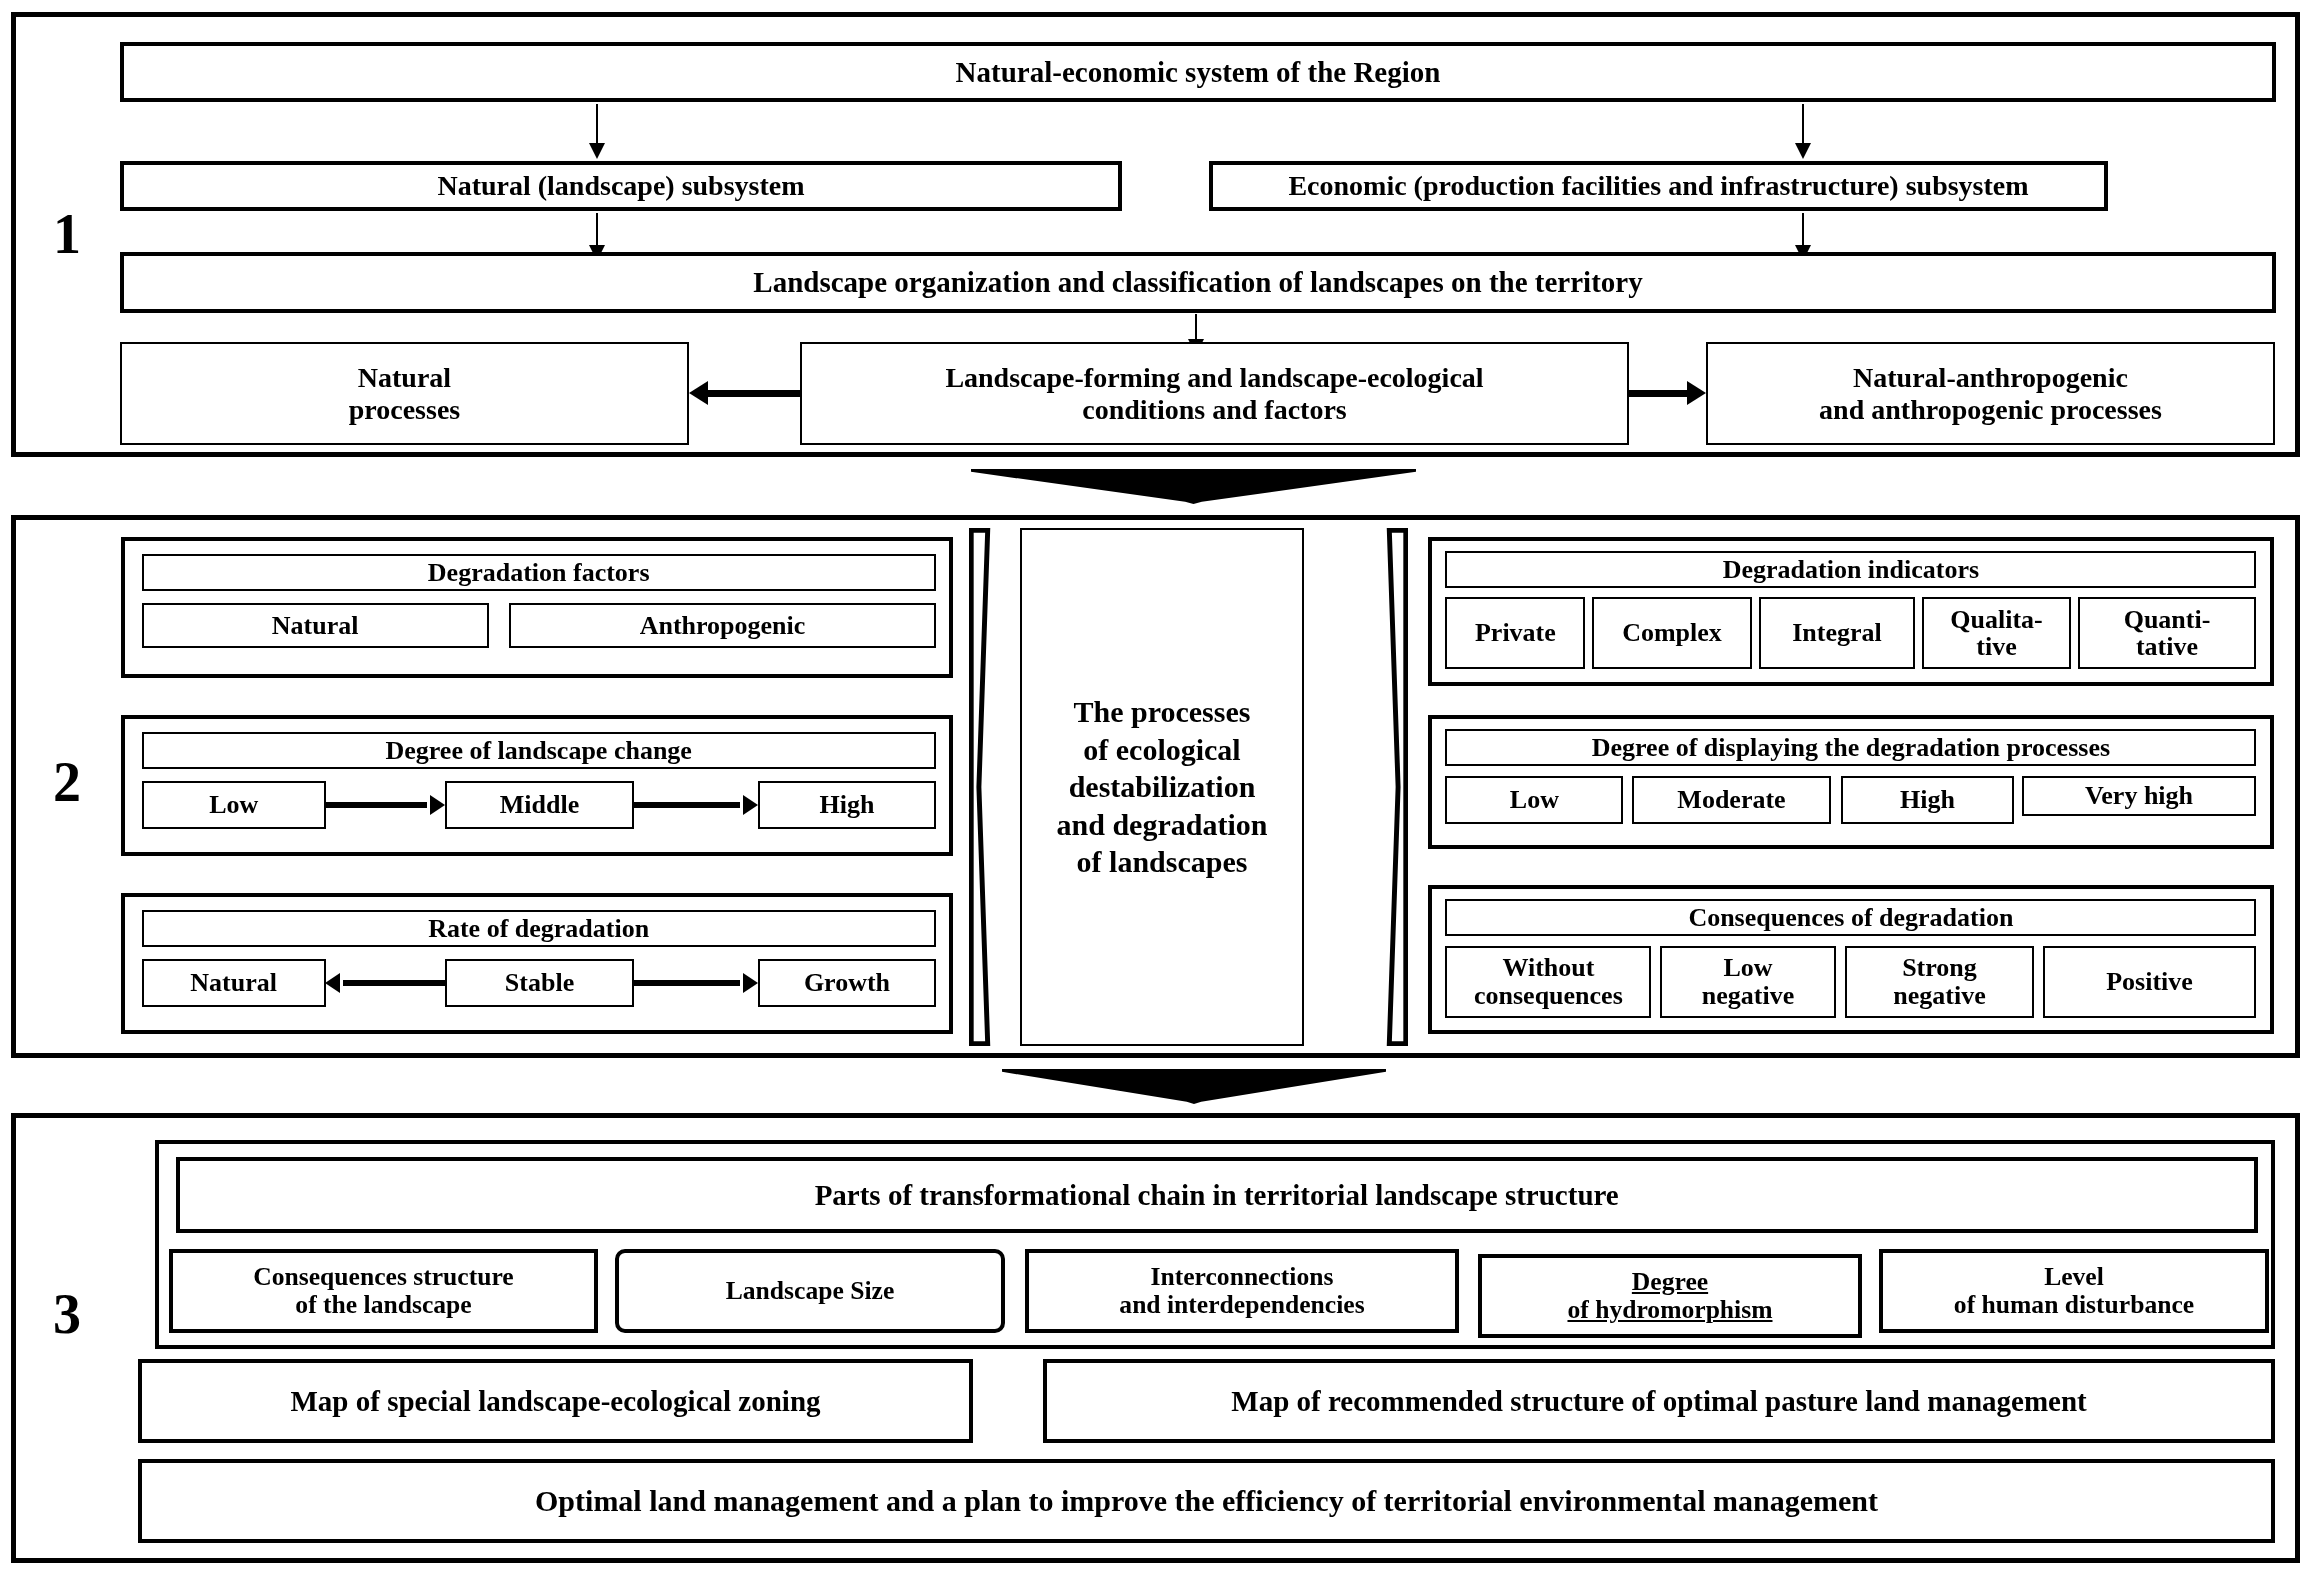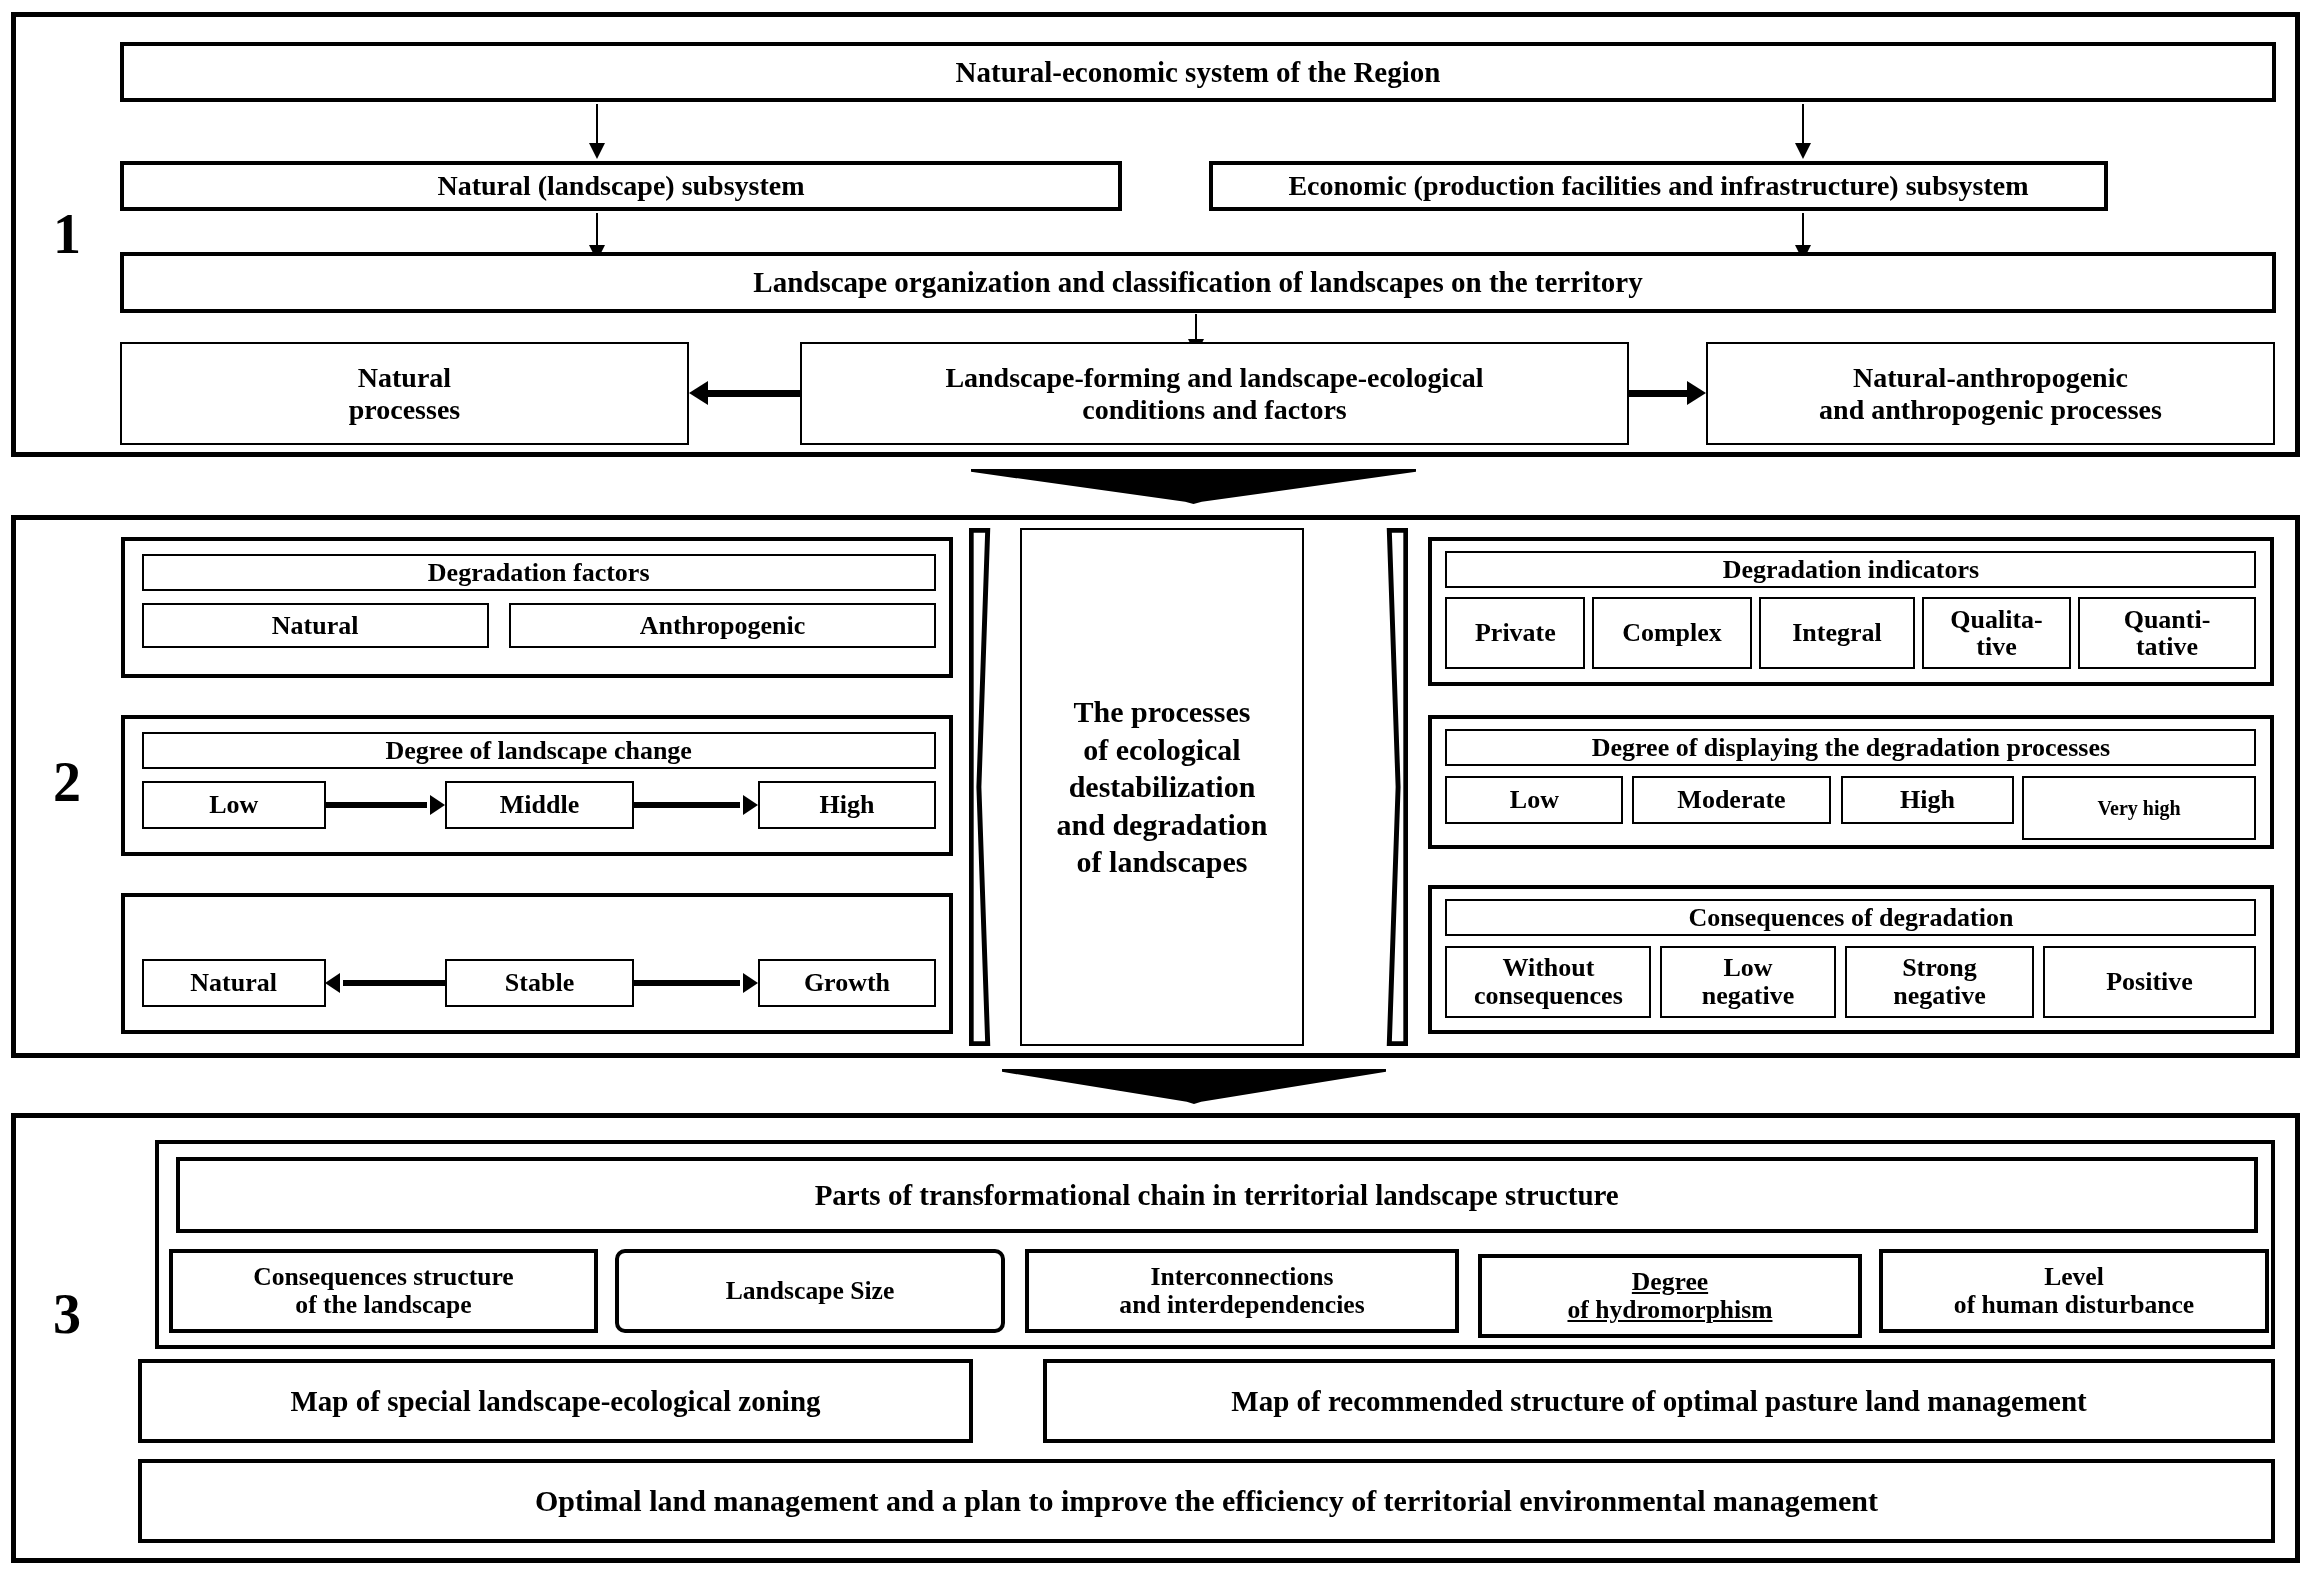--- a/index.html
+++ b/index.html
@@ -159,20 +159,23 @@
   <div class="h-arrow r" style="position:absolute;left:509px;top:62px;width:124px;height:48px;">
     <div class="shaft" style="height:6.1px;margin-top:-2.8px;"></div>
     <div class="head-r" style="border-top-width:10px;border-bottom-width:10px;border-left-width:15.6px;margin-top:-10px;"></div>
   </div>
   <div class="bx thin" style="position:absolute;left:633px;top:62px;width:178px;height:48px;font-size:26px;">
     <span>High</span>
   </div>
 </div>
 
 <div class="bx thick" style="position:absolute;left:121px;top:893px;width:832px;height:141px;display:block;padding:0;">
+  <div class="bx thin" style="position:absolute;left:16.7px;top:13.4px;width:794px;height:37px;font-size:26px;">
+    <span>Rate of degradation</span>
+  </div>
   <div class="bx thin" style="position:absolute;left:16.7px;top:62px;width:184px;height:48px;font-size:26px;">
     <span>Natural</span>
   </div>
   <div class="h-arrow l" style="position:absolute;left:200px;top:62px;width:120px;height:48px;">
     <div class="shaft" style="height:6.1px;margin-top:-2.8px;"></div>
     <div class="head-l" style="border-top-width:10px;border-bottom-width:10px;border-right-width:15.6px;margin-top:-10px;"></div>
   </div>
   <div class="bx thin" style="position:absolute;left:320px;top:62px;width:189px;height:48px;font-size:26px;">
     <span>Stable</span>
   </div>
@@ -230,21 +233,21 @@
   </div>
   <div class="bx thin" style="position:absolute;left:13.4px;top:57px;width:178px;height:48px;font-size:26px;">
     <span>Low</span>
   </div>
   <div class="bx thin" style="position:absolute;left:200px;top:57px;width:199px;height:48px;font-size:26px;">
     <span>Moderate</span>
   </div>
   <div class="bx thin" style="position:absolute;left:409px;top:57px;width:173px;height:48px;font-size:26px;">
     <span>High</span>
   </div>
-  <div class="bx thin" style="position:absolute;left:590px;top:57px;width:234px;height:64px;font-size:20px;">
+  <div class="bx thin" style="position:absolute;left:590px;top:57px;width:234px;height:40px;font-size:26px;">
     <span>Very high</span>
   </div>
 </div>
 
 <div class="bx thick" style="position:absolute;left:1428px;top:885px;width:846px;height:149px;display:block;padding:4px;">
   <div class="bx thin" style="position:absolute;left:13.4px;top:10px;width:811px;height:37px;font-size:26px;">
     <span>Consequences of degradation</span>
   </div>
   <div class="bx thin" style="position:absolute;left:13.4px;top:57px;width:206px;height:72px;font-size:26px;white-space:pre-line;line-height:1.08;">
     <span>Without

